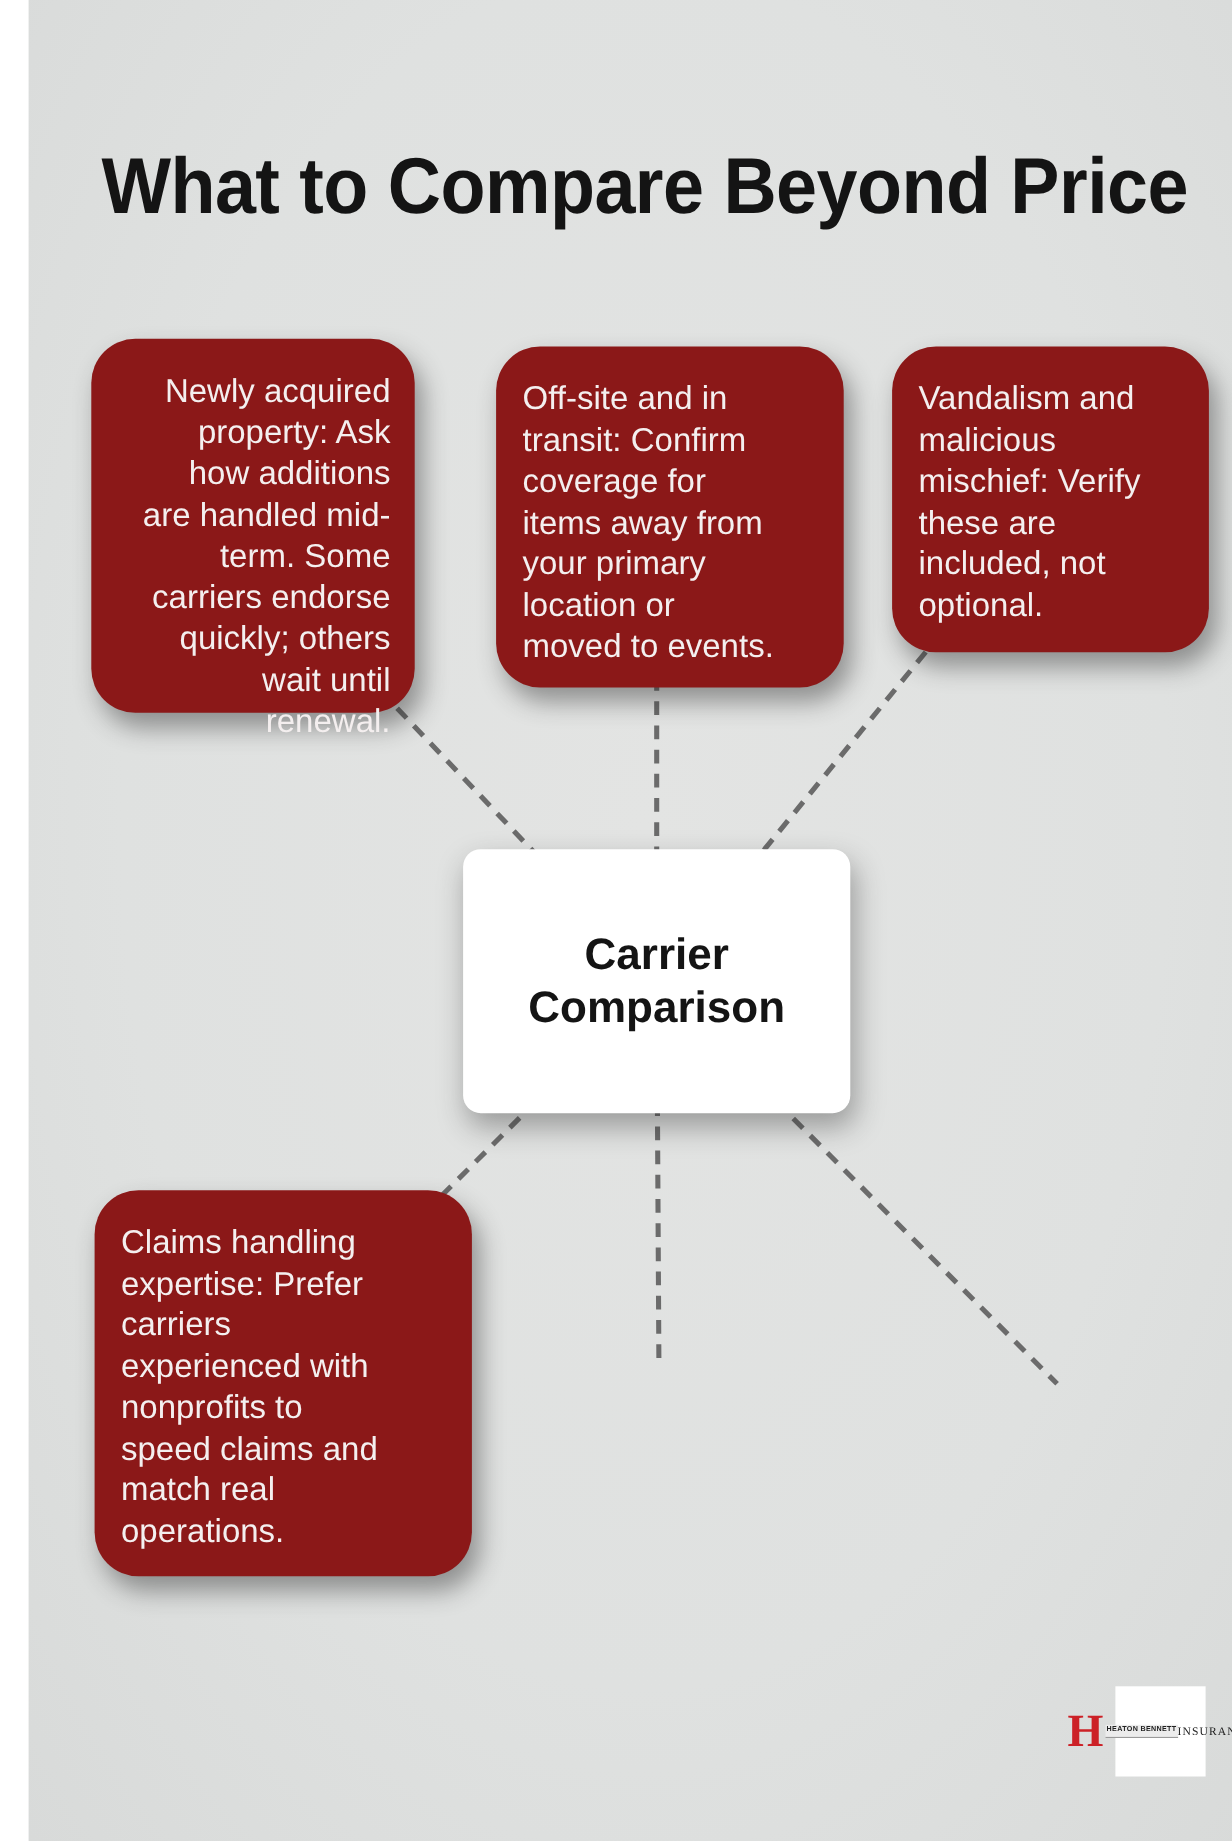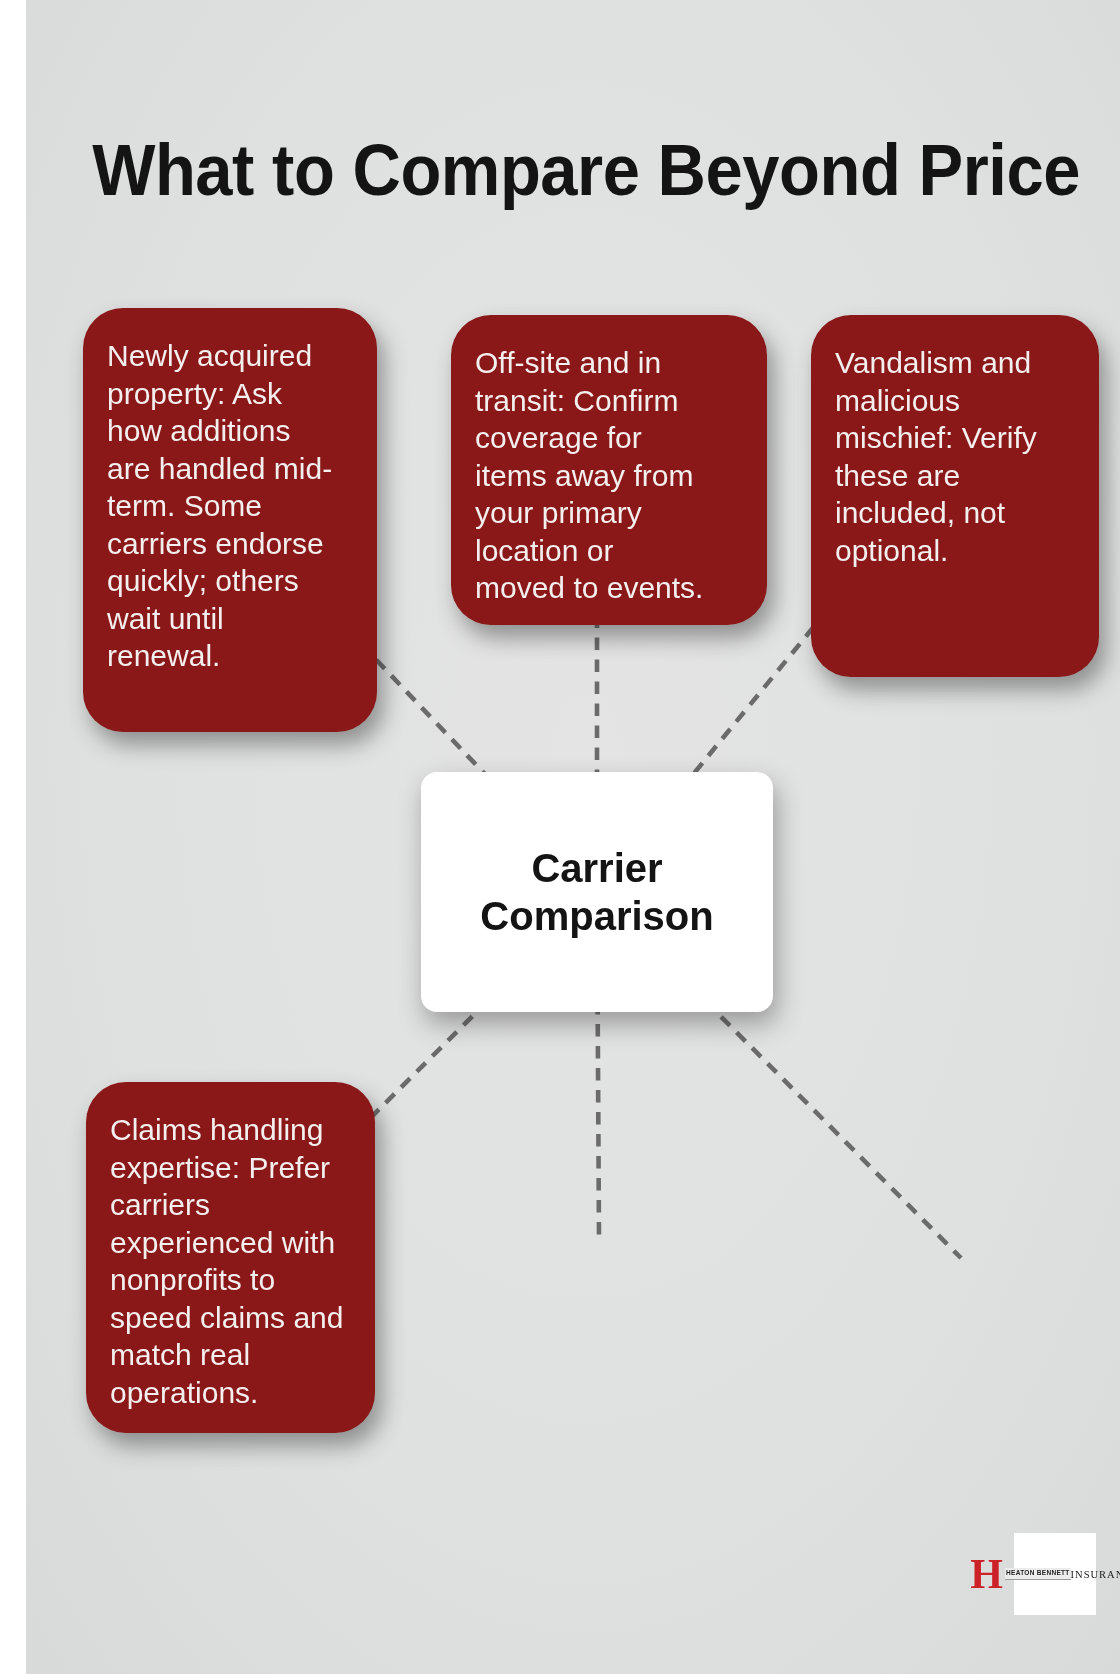--- a/index.html
+++ b/index.html
@@ -62,24 +62,24 @@
     box-shadow:4px 12px 26px rgba(45,45,45,0.40);
     display:flex;align-items:center;justify-content:center;
   }
   .center-node p{
     margin:0;text-align:center;
     font-size:40px;line-height:48px;font-weight:700;
     color:var(--center-text);
     white-space:pre-line;
   }
   
-  .n1{left:57px; top:308px; width:294px;height:424px;}
+  .n1{left:57px; top:308px; width:294px;height:340px;text-align:right;}
   .n2{left:425px;top:315px; width:316px;height:310px;}
-  .n3{left:785px;top:315px; width:288px;height:362px;}
-  .n4{left:60px; top:1082px;width:289px;height:351px;}
+  .n3{left:785px;top:315px; width:288px;height:278px;}
+  .n4{left:60px; top:1082px;width:343px;height:351px;}
   .n5{left:428px;top:1082px;width:290px;height:313px;}
   .n6{left:790px;top:1082px;width:290px;height:351px;}
   .logo{
     position:absolute;z-index:2;
     left:988px;top:1533px;width:82px;height:82px;
     background:#ffffff;
     display:flex;align-items:center;justify-content:center;
   }
   .logo-inner{display:flex;align-items:center;}
   .logo-h{

